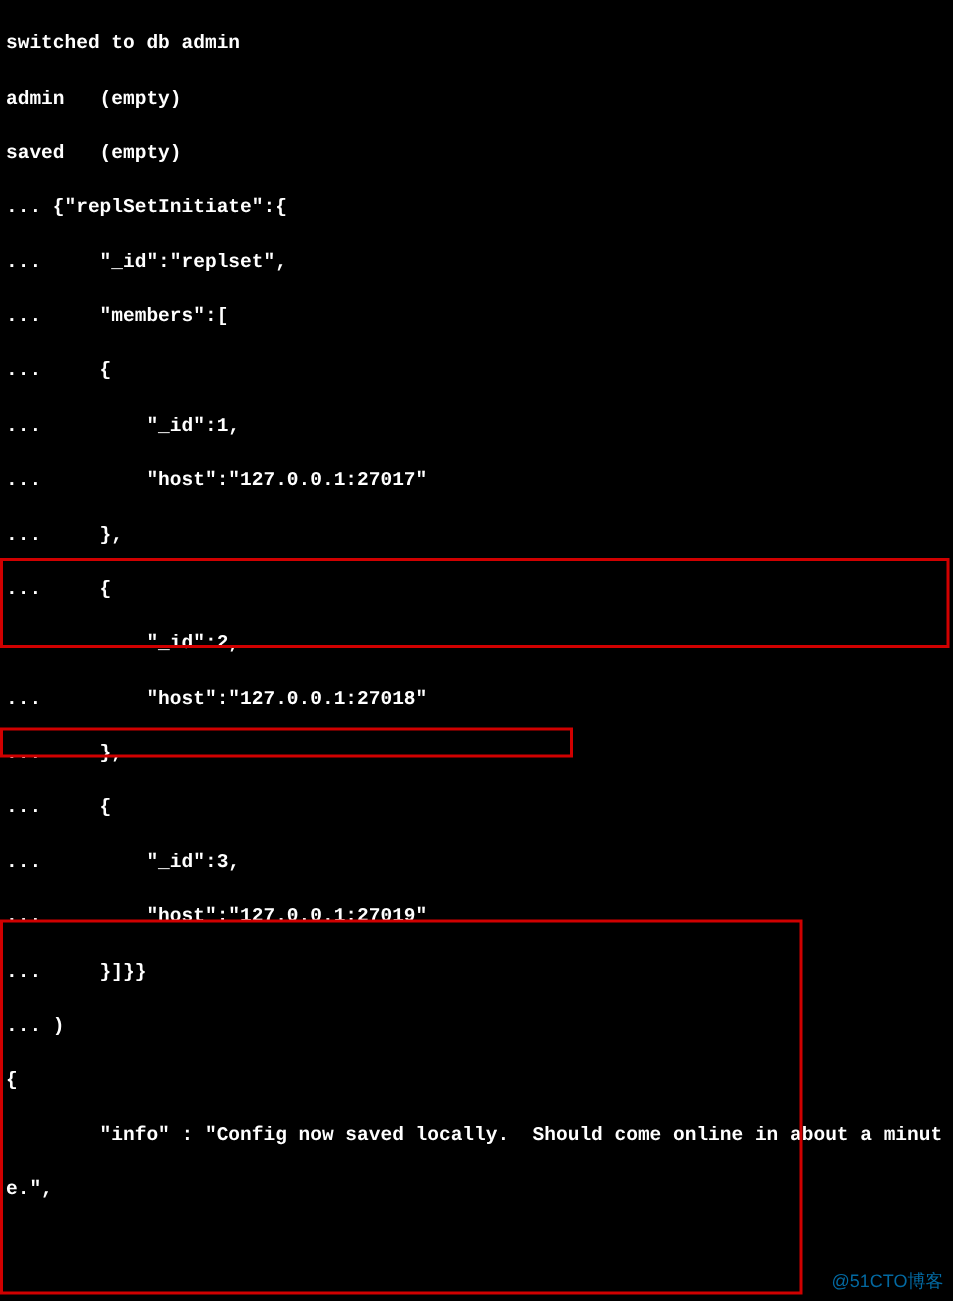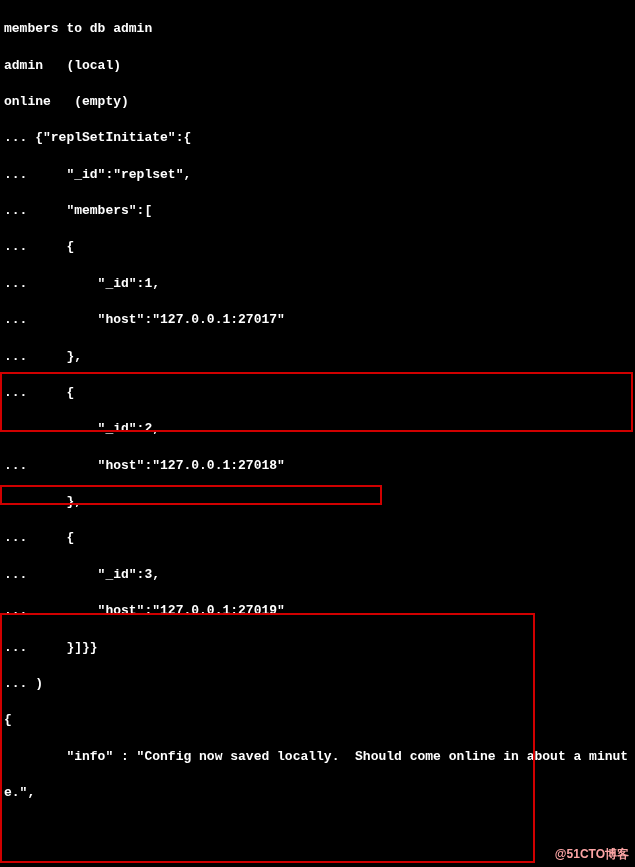--- a/index.html
+++ b/index.html
@@ -44,33 +44,33 @@
     top: 613px;
     width: 535px;
     height: 250px;
     border: 2px solid #d00000;
     pointer-events: none;
   }
   .watermark {
     position: absolute;
     right: 6px;
     bottom: 4px;
-    color: #fca5a5;
+    color: #0369a1;
     font-family: sans-serif;
     font-size: 12px;
-    font-weight: bold;
+    font-weight: normal;
   }
 </style>
 </head>
 <body>
 
 <div class="terminal">
-<div class="line">members to db admin</div>
-<div class="line">admin   (local)</div>
-<div class="line">online   (empty)</div>
+<div class="line">switched to db admin</div>
+<div class="line">admin   (empty)</div>
+<div class="line">saved   (empty)</div>
 <div class="line">... {"replSetInitiate":{</div>
 <div class="line">...     "_id":"replset",</div>
 <div class="line">...     "members":[</div>
 <div class="line">...     {</div>
 <div class="line">...         "_id":1,</div>
 <div class="line">...         "host":"127.0.0.1:27017"</div>
 <div class="line">...     },</div>
 <div class="line">...     {</div>
 <div class="line">...         "_id":2,</div>
 <div class="line">...         "host":"127.0.0.1:27018"</div>

